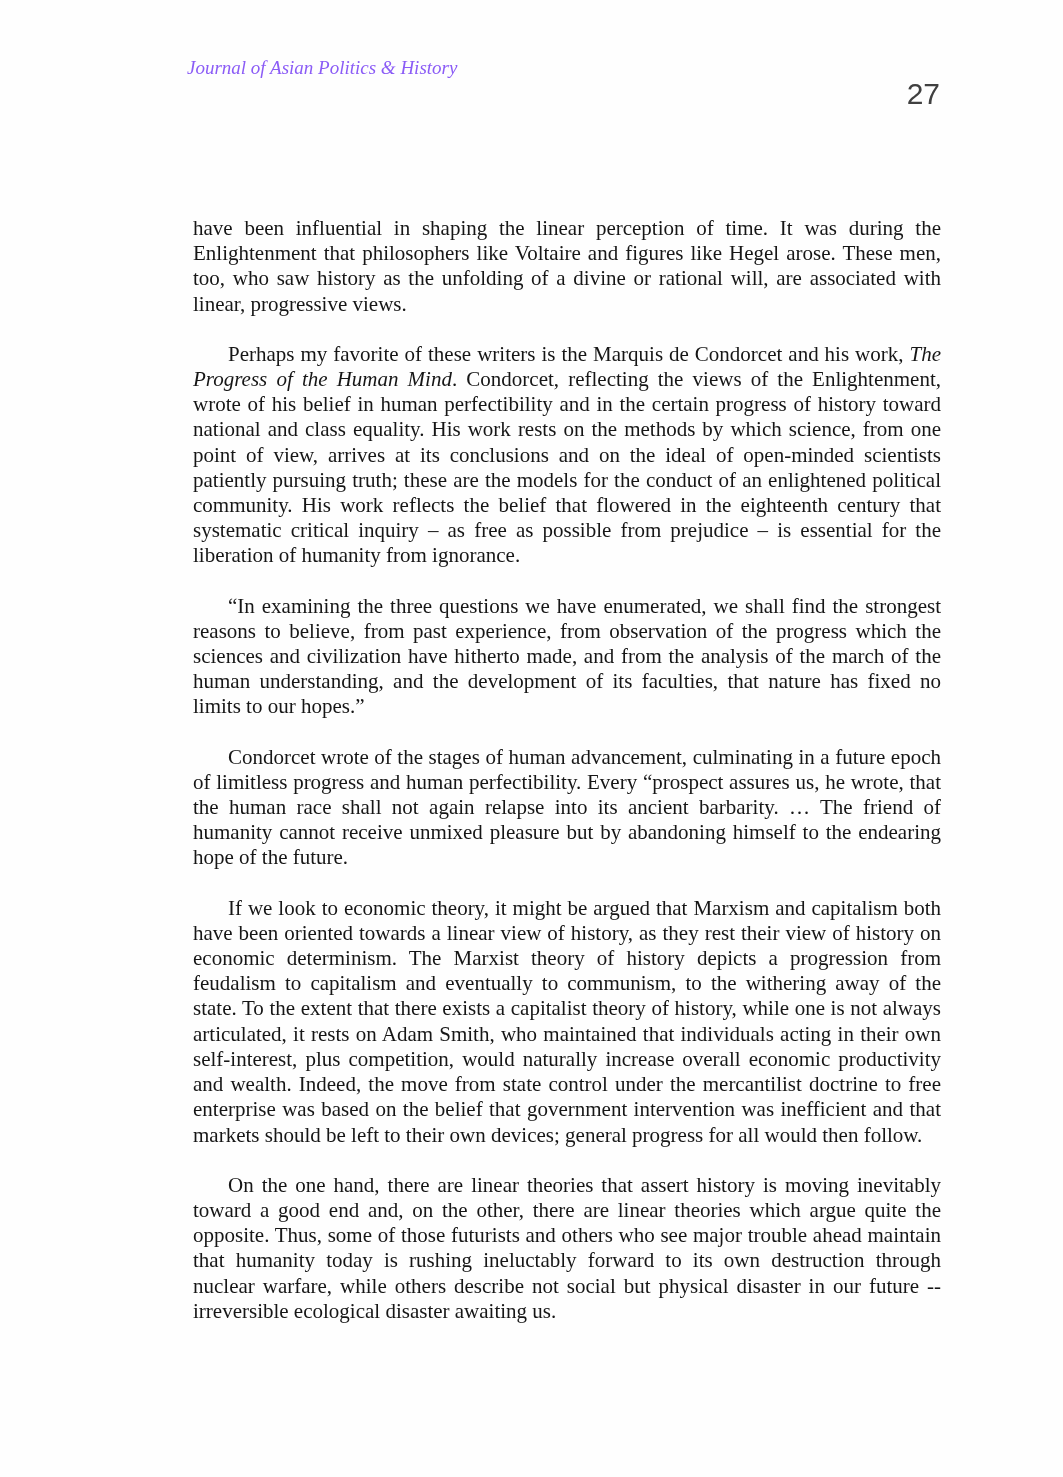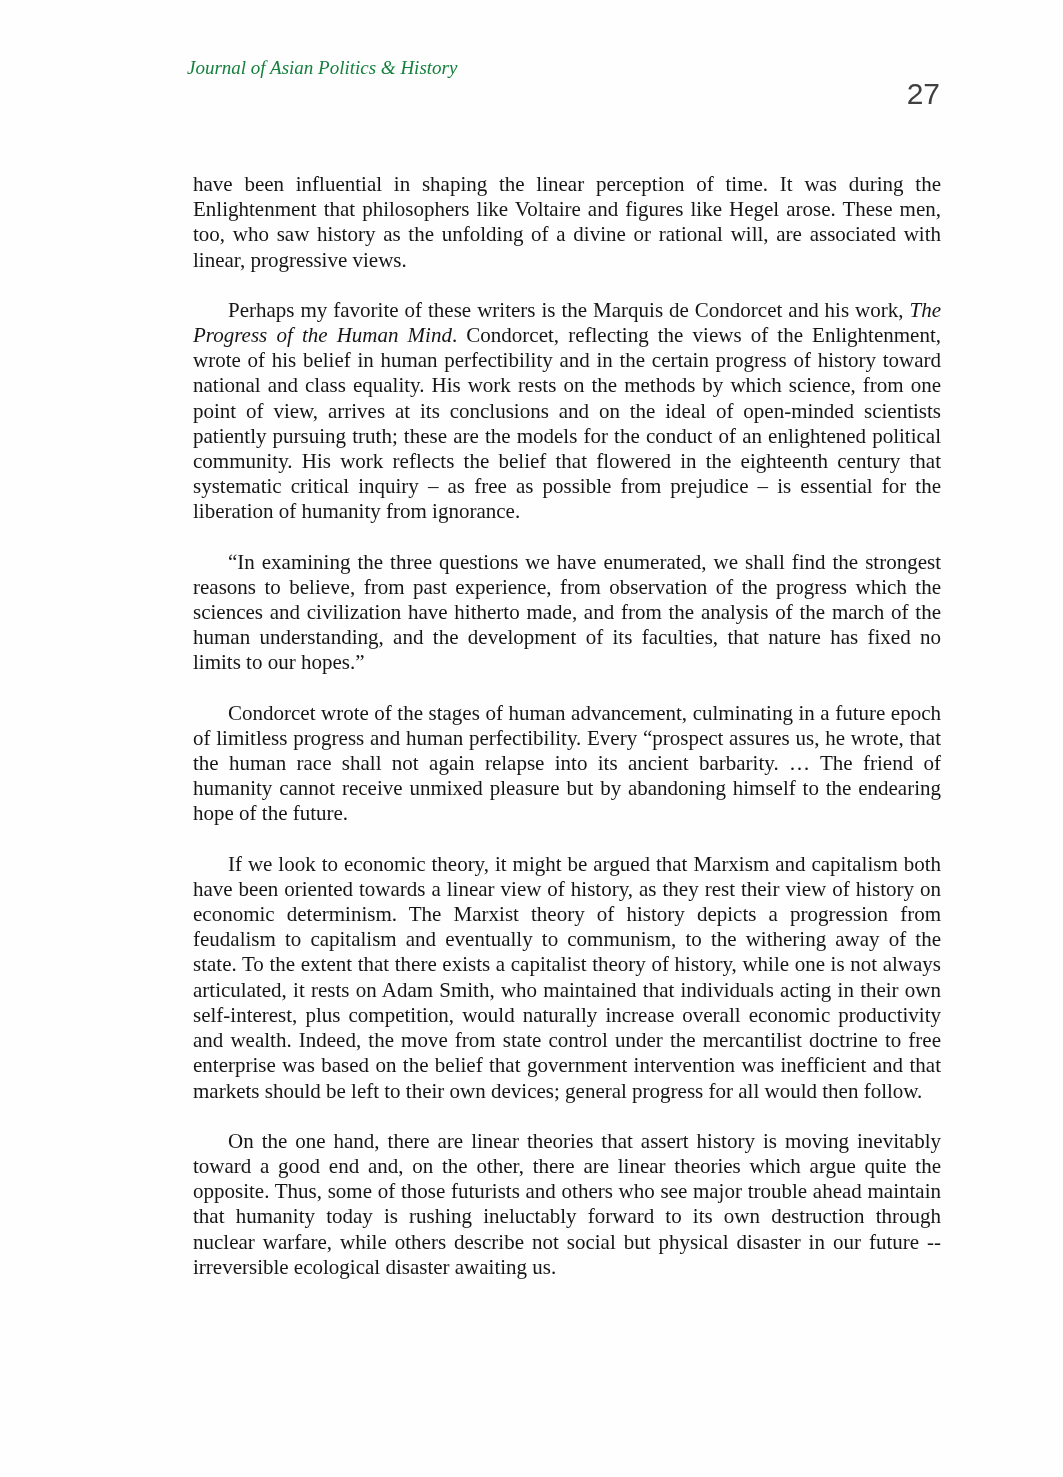--- a/index.html
+++ b/index.html
@@ -16,21 +16,21 @@
     font-family: "Liberation Serif", serif;
     overflow: hidden;
   }
   .journal-title {
     position: absolute;
     left: 187px;
     top: 57px;
     font-style: italic;
     font-size: 19px;
     line-height: 22px;
-    color: #15803d;
+    color: #8b5cf6;
     white-space: nowrap;
   }
   .page-number {
     position: absolute;
     top: 79px;
     right: 123px;
     font-family: "Liberation Sans", sans-serif;
     font-size: 30px;
     line-height: 30px;
     color: #404040;
@@ -43,20 +43,21 @@
     font-size: 21px;
     line-height: 25.2px;
     text-align: justify;
   }
   .body-text p {
     margin: 0 0 25px 0;
     text-indent: 35px;
   }
   .body-text p.no-indent {
     text-indent: 0;
+    margin-top: 44px;
   }
   .body-text em {
     font-style: italic;
   }
 </style>
 </head>
 <body>
 
 <div class="page">
 

